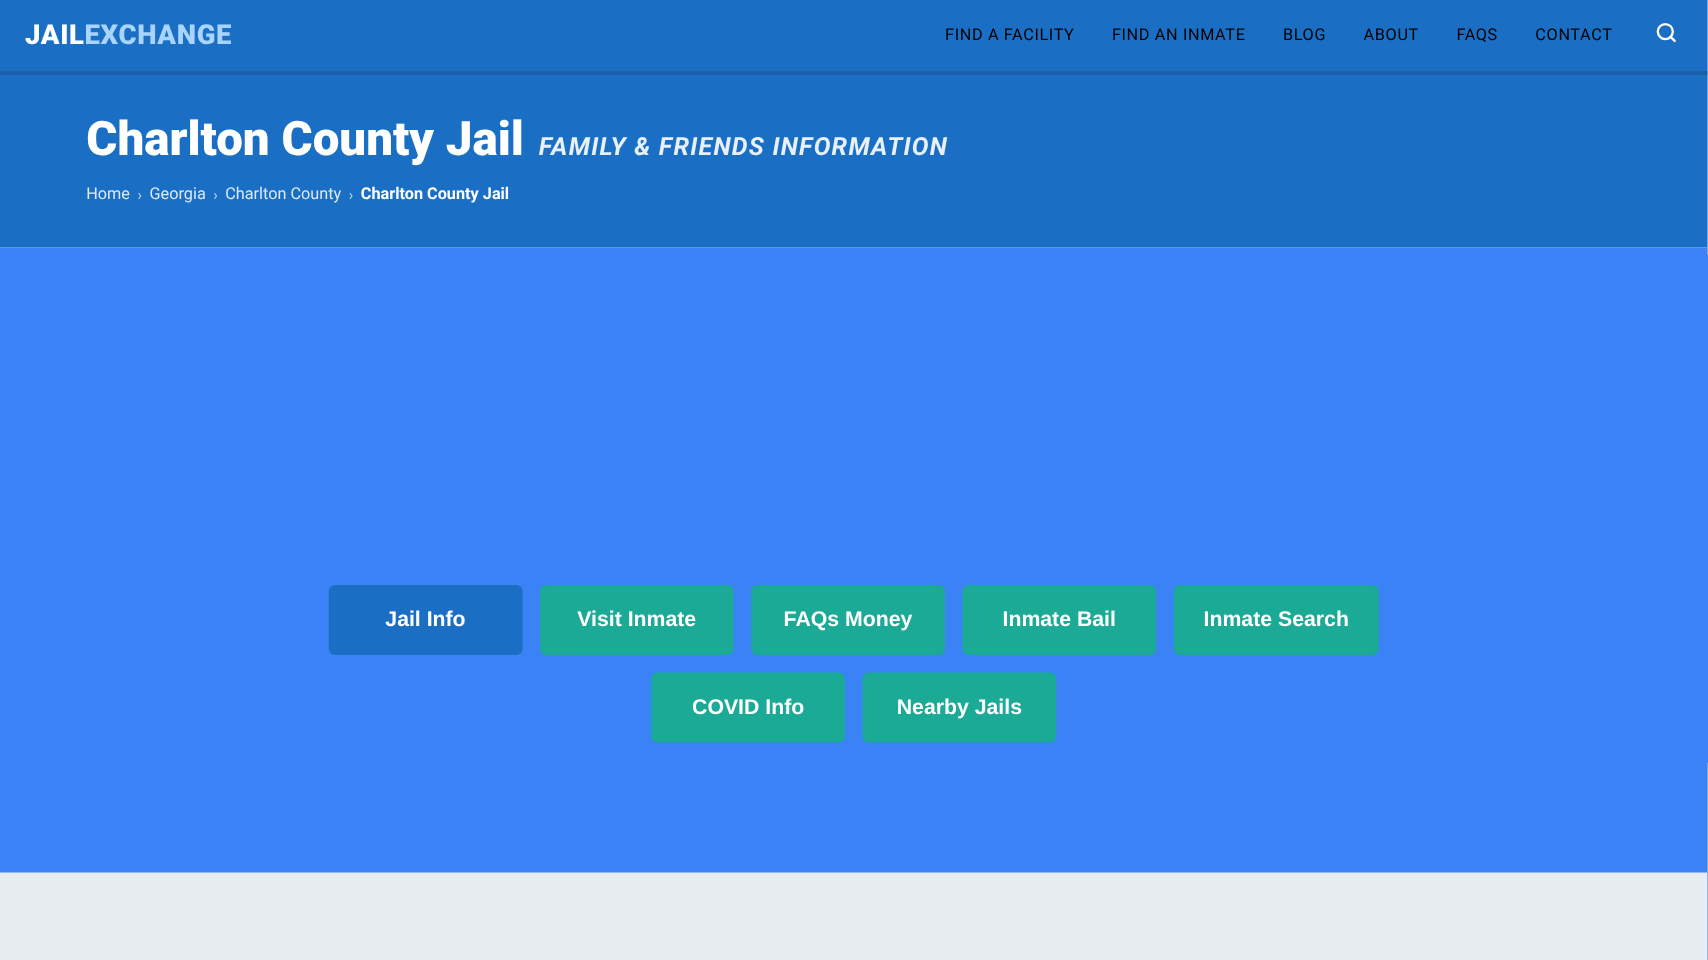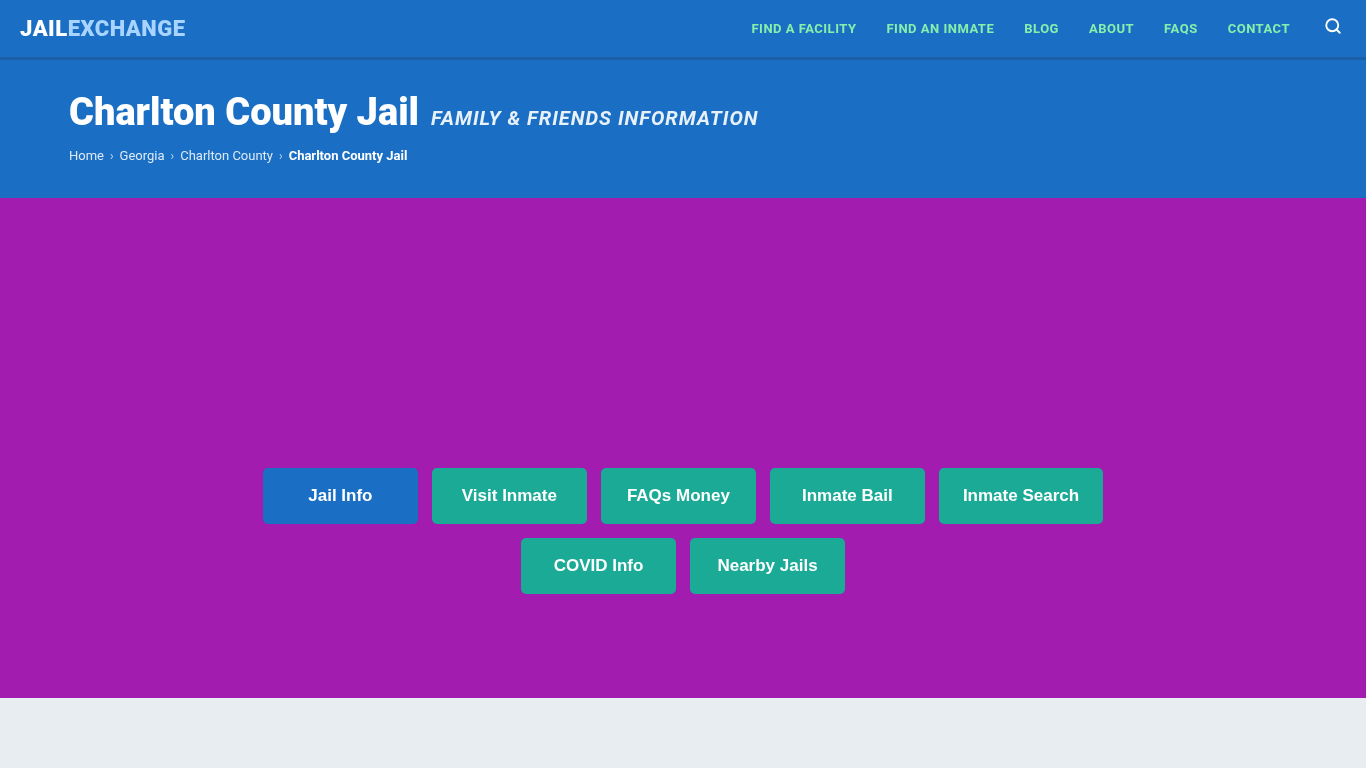--- a/index.html
+++ b/index.html
@@ -44,23 +44,23 @@
       color: #a8d4ff;
     }
 
     .nav {
       display: flex;
       align-items: center;
       gap: 30px;
     }
 
     .nav-item {
-      color: #86efac;
+      color: #000000;
       font-size: 13px;
-      font-weight: 700;
+      font-weight: 400;
       text-transform: uppercase;
       letter-spacing: 0.5px;
       cursor: pointer;
       text-decoration: none;
     }
 
     .search-icon-btn {
       color: white;
       font-size: 18px;
       cursor: pointer;
@@ -118,21 +118,21 @@
       cursor: default;
     }
 
     .breadcrumb-sep {
       color: rgba(255,255,255,0.7);
       font-size: 12px;
     }
 
     
     .main-content {
-      background-color: #a21caf;
+      background-color: #3b82f6;
       padding: 50px 119px;
       min-height: 500px;
     }
 
     
     .button-section {
       margin-top: 220px;
       display: flex;
       flex-direction: column;
       align-items: center;

